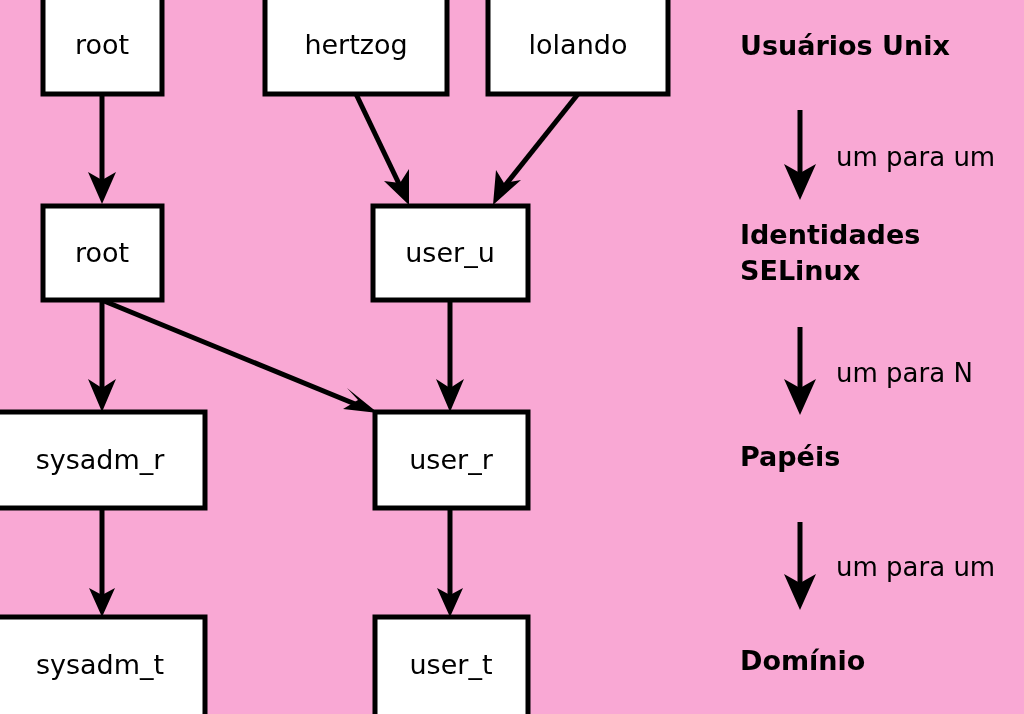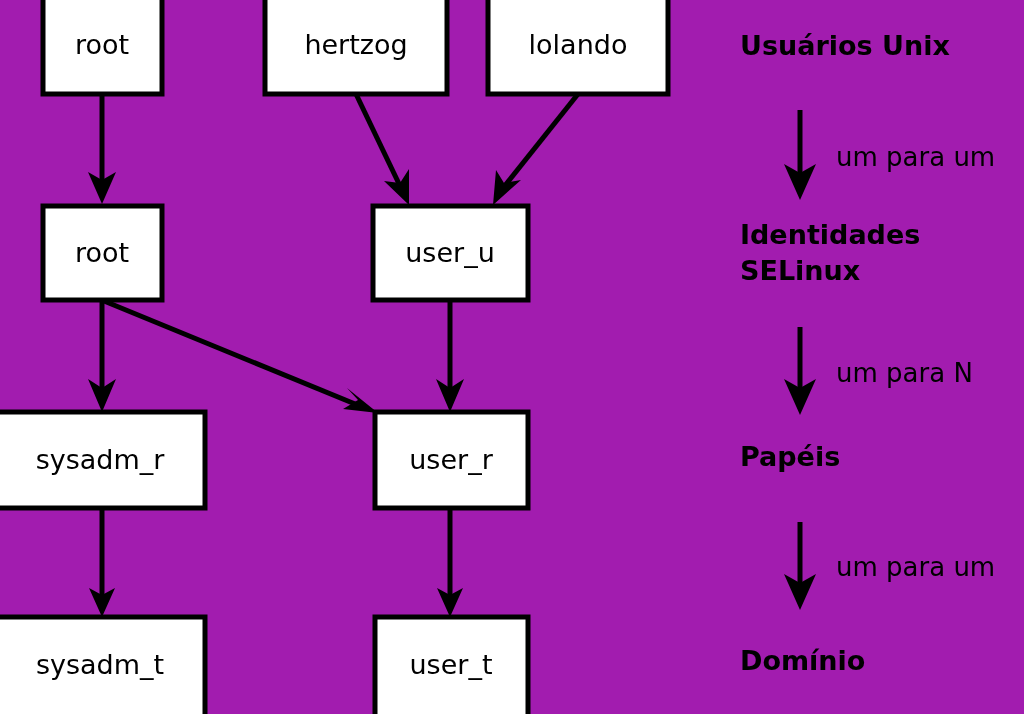--- a/index.html
+++ b/index.html
@@ -4,21 +4,21 @@
 <style>
   html, body {
     margin: 0;
     padding: 0;
     background: #ffffff;
   }
   #canvas {
     position: relative;
     width: 1024px;
     height: 714px;
-    background: #a21caf;
+    background: #f9a8d4;
     overflow: hidden;
     font-family: "DejaVu Sans", "Liberation Sans", sans-serif;
   }
   #diagram-svg {
     position: absolute;
     left: 0;
     top: 0;
     width: 1024px;
     height: 714px;
   }

